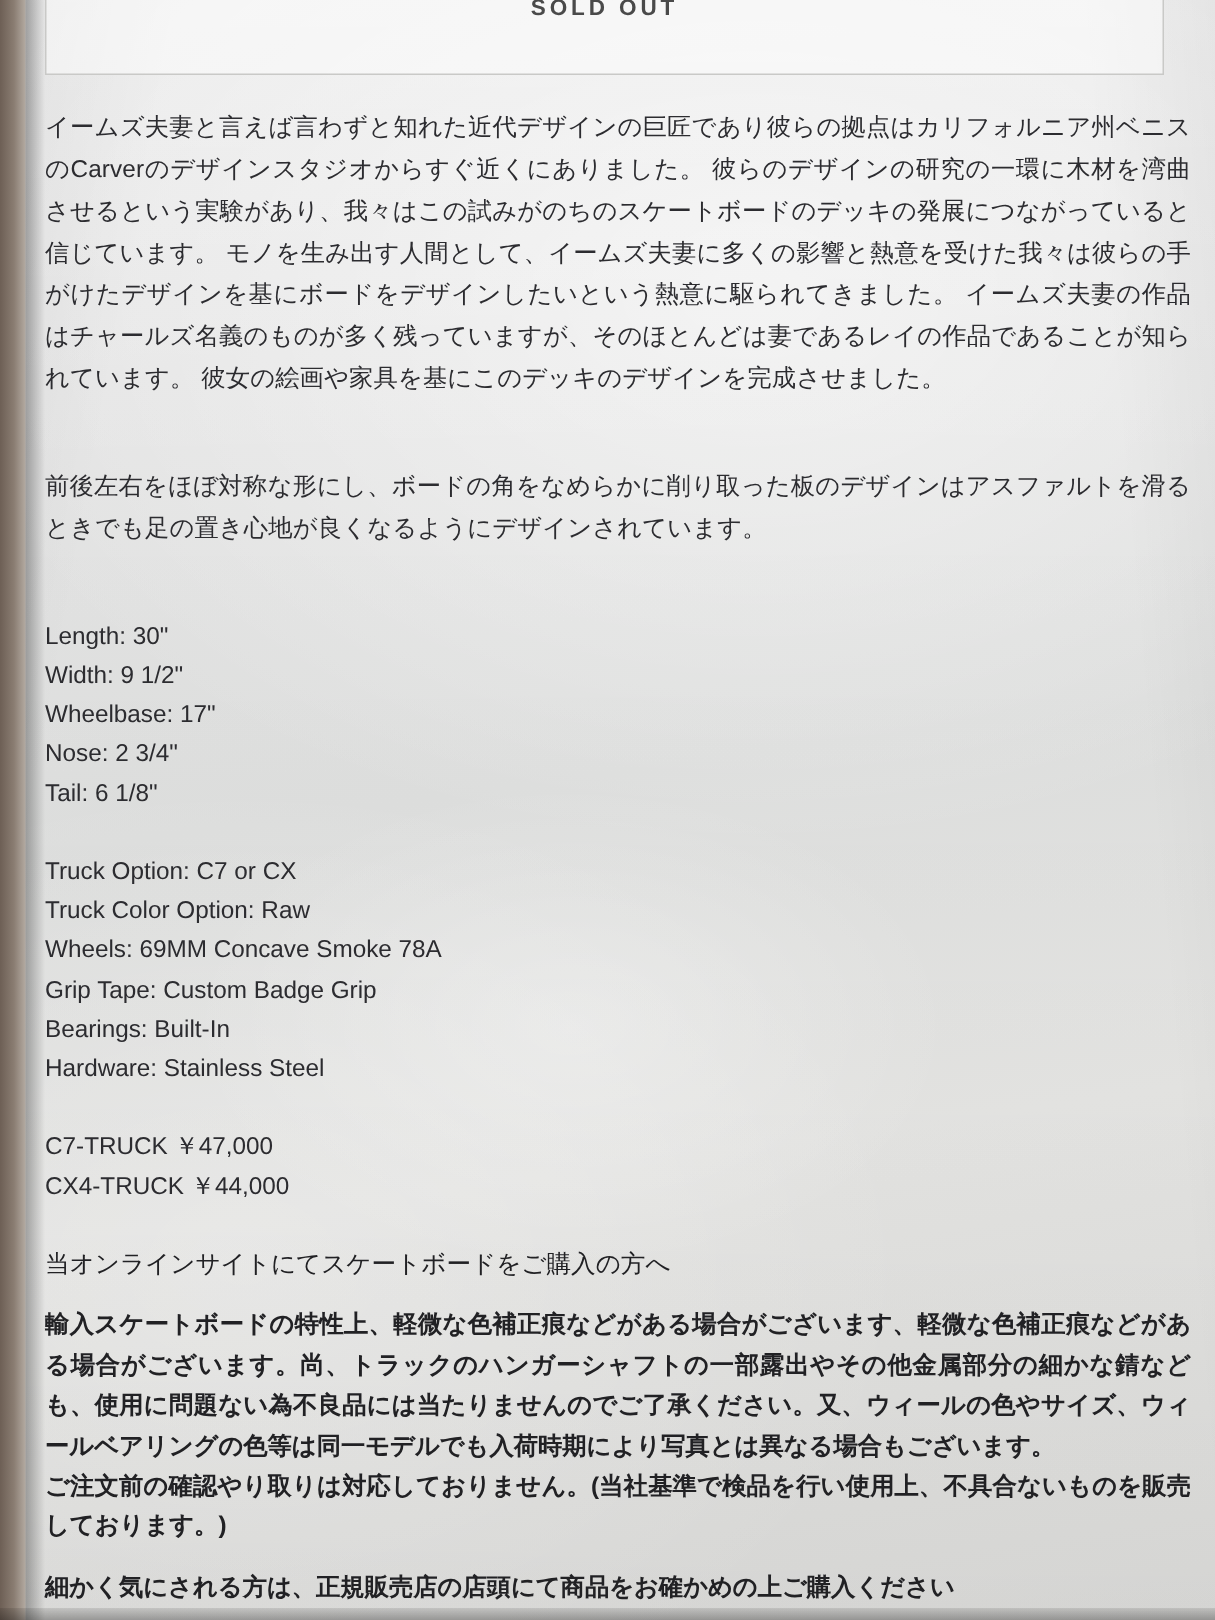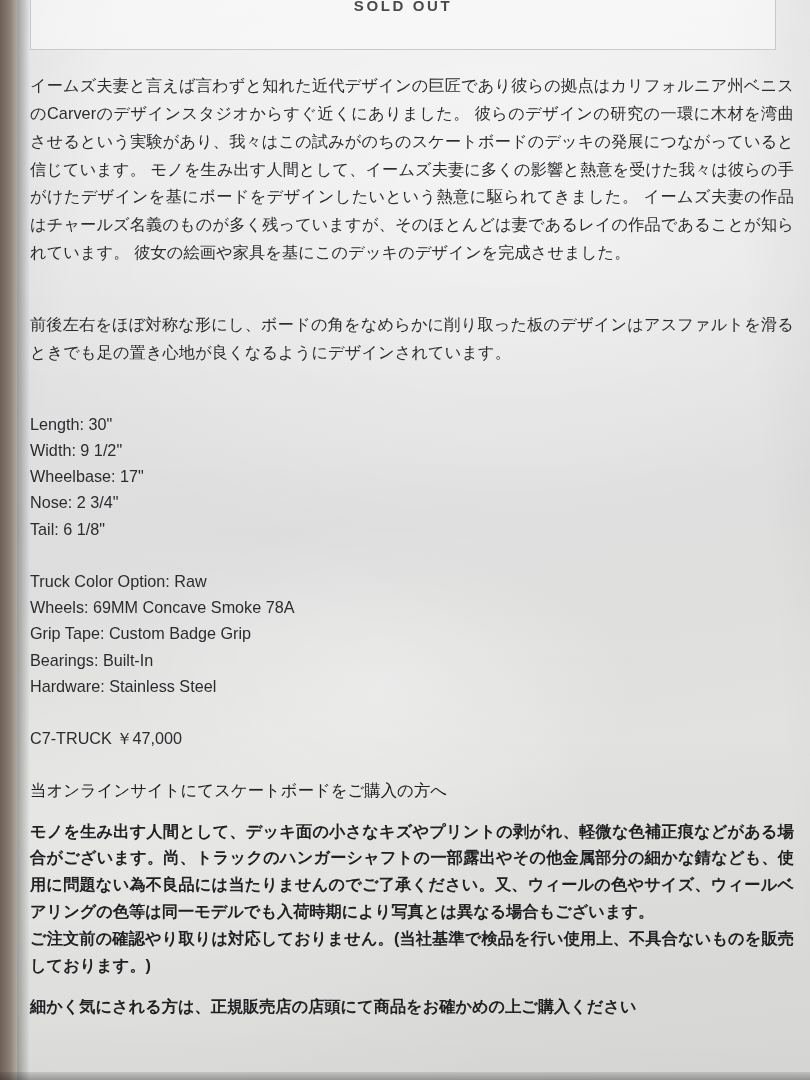--- a/index.html
+++ b/index.html
@@ -174,38 +174,40 @@
       <li>Length: 30"</li>
       <li>Width: 9 1/2"</li>
       <li>Wheelbase: 17"</li>
       <li>Nose: 2 3/4"</li>
       <li>Tail: 6 1/8"</li>
     </ul>
 
     <div class="gap-md"></div>
 
     <ul class="specs">
+      <li>Truck Option: C7 or CX</li>
       <li>Truck Color Option: Raw</li>
       <li>Wheels: 69MM Concave Smoke 78A</li>
       <li>Grip Tape: Custom Badge Grip</li>
       <li>Bearings: Built-In</li>
       <li>Hardware: Stainless Steel</li>
     </ul>
 
     <div class="gap-md"></div>
 
     <div class="price-line">C7-TRUCK ￥47,000</div>
+    <div class="price-line">CX4-TRUCK ￥44,000</div>
 
     <div class="gap-md"></div>
 
     <p class="notice-heading">当オンラインサイトにてスケートボードをご購入の方へ</p>
 
     <div class="gap-sm"></div>
 
-    <p class="notice">モノを生み出す人間として、デッキ面の小さなキズやプリントの剥がれ、軽微な色補正痕などがある場合がございます。尚、トラックのハンガーシャフトの一部露出やその他金属部分の細かな錆なども、使用に問題ない為不良品には当たりませんのでご了承ください。又、ウィールの色やサイズ、ウィールベアリングの色等は同一モデルでも入荷時期により写真とは異なる場合もございます。</p>
+    <p class="notice">輸入スケートボードの特性上、軽微な色補正痕などがある場合がございます、軽微な色補正痕などがある場合がございます。尚、トラックのハンガーシャフトの一部露出やその他金属部分の細かな錆なども、使用に問題ない為不良品には当たりませんのでご了承ください。又、ウィールの色やサイズ、ウィールベアリングの色等は同一モデルでも入荷時期により写真とは異なる場合もございます。</p>
     <p class="notice">ご注文前の確認やり取りは対応しておりません。(当社基準で検品を行い使用上、不具合ないものを販売しております。)</p>
 
     <div class="gap-sm"></div>
 
     <p class="notice">細かく気にされる方は、正規販売店の店頭にて商品をお確かめの上ご購入ください</p>
 
   </div>
 
   <div id="left-edge"></div>
   <div id="left-edge-shadow"></div>

